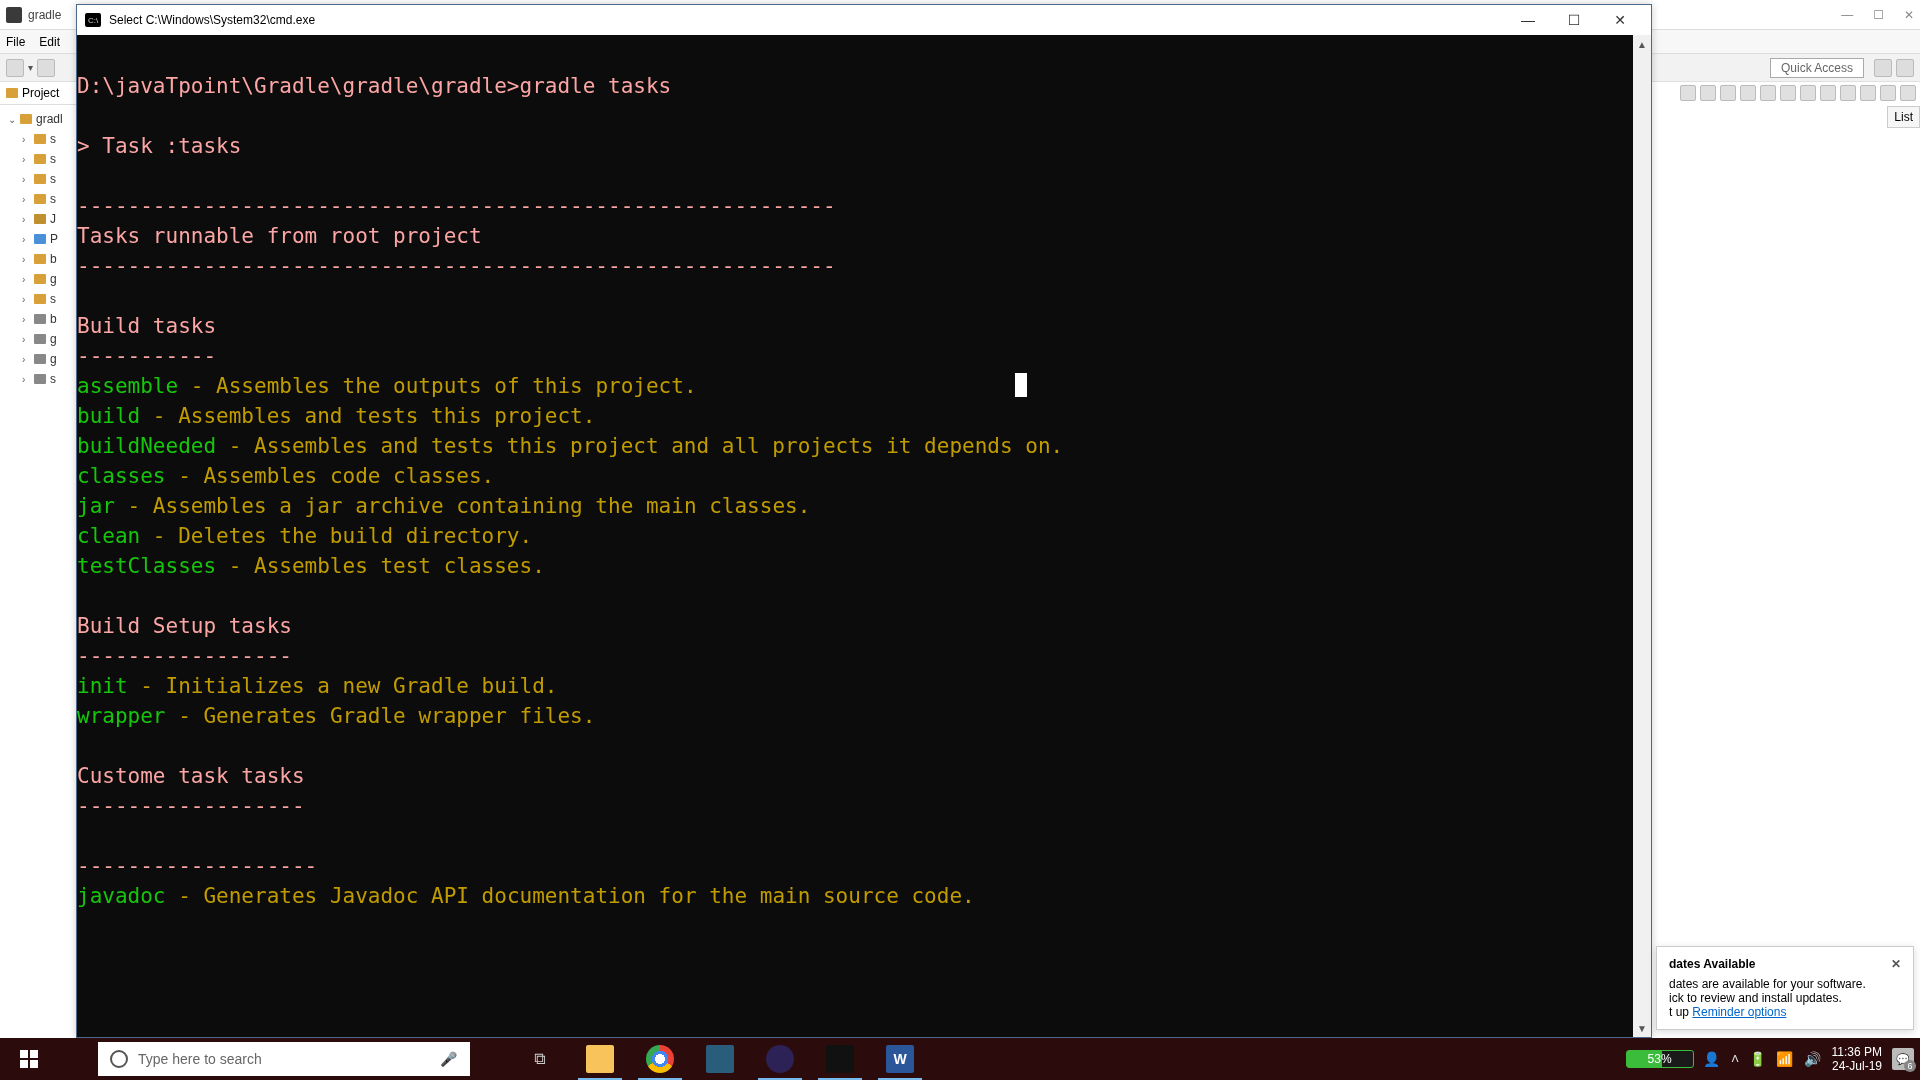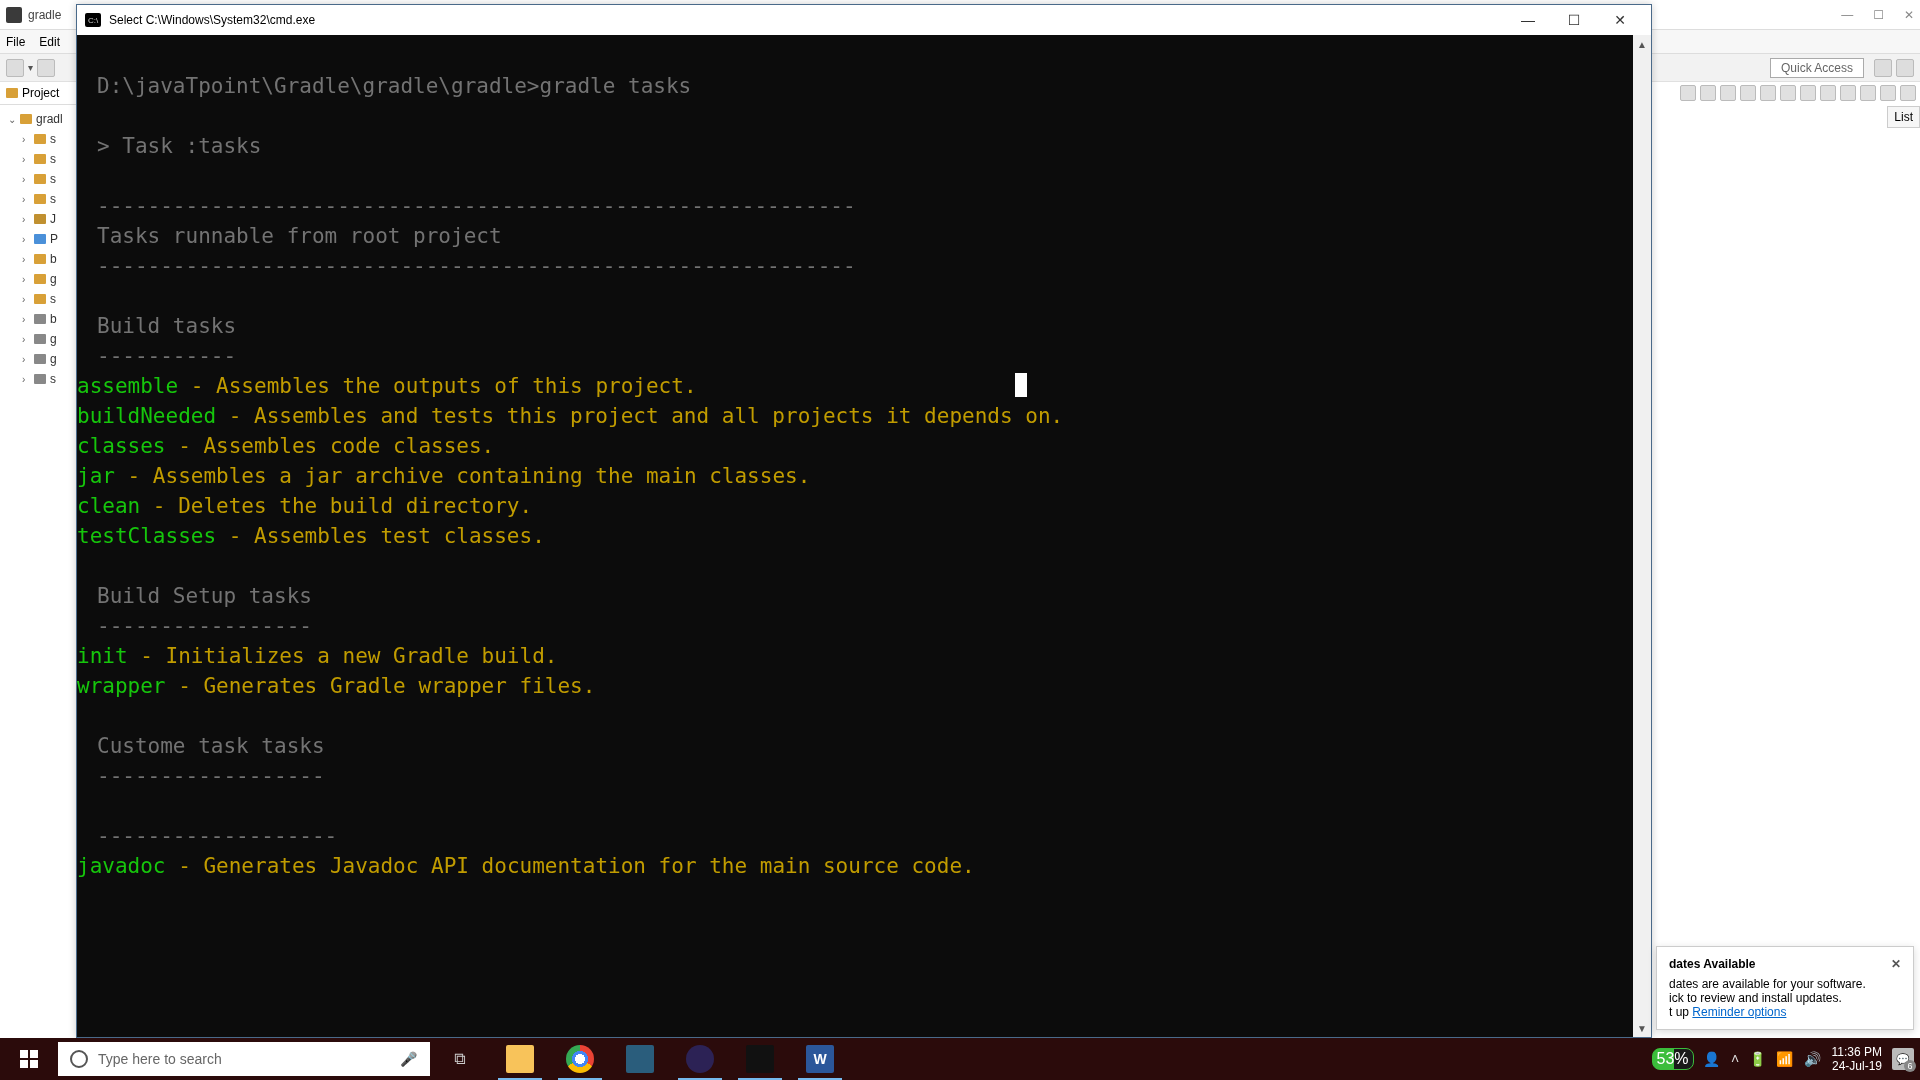--- a/index.html
+++ b/index.html
@@ -36,44 +36,44 @@
 .cmd-window { position:absolute; top:4px; left:76px; width:1576px; height:1034px; background:#fff; border:1px solid #4a6a8a; box-shadow:0 0 8px rgba(0,0,0,.2); display:flex; flex-direction:column; }
 .cmd-title { height:30px; background:#fff; display:flex; align-items:center; padding:0 8px; font-size:12px; }
 .cmd-title .cmd-icon { width:16px; height:14px; background:#000; border-radius:2px; margin-right:8px; display:flex; align-items:center; justify-content:center; color:#ccc; font-size:8px; }
 .cmd-title .win-controls { margin-left:auto; display:flex; }
 .cmd-title .win-btn { width:46px; height:30px; display:flex; align-items:center; justify-content:center; font-size:14px; color:#333; }
 .cmd-body { flex:1; background:#0c0c0c; padding:6px 0 0 0; font-family:Consolas,monospace; font-size:21px; line-height:30px; color:#cccccc; overflow:hidden; position:relative; }
 .cmd-scrollbar { position:absolute; right:0; top:30px; width:18px; height:calc(100% - 30px); background:#f0f0f0; }
 .cmd-scrollbar .up, .cmd-scrollbar .down { height:18px; display:flex; align-items:center; justify-content:center; font-size:10px; color:#555; background:#f0f0f0; }
 .cmd-scrollbar .down { position:absolute; bottom:0; width:100%; }
 .cmd-line { white-space:pre; padding-left:0; }
-.prompt { color:#737373;margin-left:20px; }
+.prompt { color:#fca5a5; }
 .task-green { color:#16c60c; }
 .task-yellow { color:#c19c00; }
 .cursor-block { position:absolute; left:938px; top:338px; width:12px; height:24px; background:#fff; }
 
 
 .updates { position:absolute; right:6px; bottom:50px; width:258px; background:#fff; border:1px solid #ccc; box-shadow:0 2px 8px rgba(0,0,0,.15); padding:10px 12px; font-size:12px; }
 .updates .upd-title { font-weight:600; margin-bottom:6px; display:flex; align-items:center; }
 .updates .upd-close { margin-left:auto; font-size:12px; color:#555; cursor:pointer; }
 .updates a { color:#0066cc; text-decoration:underline; }
 
 
-.taskbar { position:absolute; bottom:0; left:0; width:100%; height:42px; background:#2b0b0b; display:flex; align-items:center; color:#fff; }
+.taskbar { position:absolute; bottom:0; left:0; width:100%; height:42px; background:#2b0b0b; display:flex; align-items:center; color:#fff;gap:40px; }
 .start-btn { width:58px; height:100%; display:flex; align-items:center; justify-content:center; }
 .start-btn .win-logo { width:18px; height:18px; display:grid; grid-template-columns:8px 8px; grid-template-rows:8px 8px; gap:2px; }
 .start-btn .win-logo span { background:#fff; }
 .search-box { width:372px; height:34px; background:#fff; display:flex; align-items:center; padding:0 12px; gap:10px; font-size:14px; color:#666; }
 .search-box .cortana { width:18px; height:18px; border:2px solid #555; border-radius:50%; }
 .tb-icons { display:flex; height:100%; }
 .tb-item { width:60px; height:100%; display:flex; align-items:center; justify-content:center; position:relative; }
 .tb-item.running::after { content:""; position:absolute; bottom:0; left:8px; right:8px; height:2px; background:#76b9ed; }
 .tb-item .app-ico { width:28px; height:28px; border-radius:2px; }
 .tray { margin-left:auto; display:flex; align-items:center; gap:10px; padding-right:6px; font-size:12px; }
-.battery-pill { background:linear-gradient(90deg,#3bbd3b 53%,#1a1a1a 53%); border:1px solid #3bbd3b; border-radius:8px; padding:1px 4px; font-size:16px; color:#fff; }
+.battery-pill { background:linear-gradient(90deg,#3bbd3b 53%,#1a1a1a 53%); border:1px solid #3bbd3b; border-radius:3px; padding:1px 21px; font-size:12px; color:#fff; }
 .tray-time { text-align:right; line-height:1.2; font-size:12px; }
 .tray .sys-ico { font-size:14px; color:#ddd; }
 .notif { width:22px; height:22px; background:#bbb; border-radius:2px; position:relative; display:flex; align-items:center; justify-content:center; color:#2b0b0b; font-size:11px; }
 .notif .badge { position:absolute; bottom:-2px; right:-2px; background:#888; border-radius:50%; width:12px; height:12px; font-size:9px; display:flex; align-items:center; justify-content:center; color:#fff; }
 </style>
 </head>
 <body>
 
 <div class="eclipse">
   <div class="eclipse-title">
@@ -229,20 +229,21 @@
     <div class="cmd-line prompt">&gt; Task :tasks</div>
     <div class="cmd-line"> </div>
     <div class="cmd-line prompt">------------------------------------------------------------</div>
     <div class="cmd-line prompt">Tasks runnable from root project</div>
     <div class="cmd-line prompt">------------------------------------------------------------</div>
     <div class="cmd-line"> </div>
     <div class="cmd-line prompt">Build tasks</div>
     <div class="cmd-line prompt">-----------</div>
     <div id="build-tasks">
         <div class="cmd-line"><span class="task-green">assemble</span><span class="task-yellow"> - Assembles the outputs of this project.</span></div>
+        <div class="cmd-line"><span class="task-green">build</span><span class="task-yellow"> - Assembles and tests this project.</span></div>
         <div class="cmd-line"><span class="task-green">buildNeeded</span><span class="task-yellow"> - Assembles and tests this project and all projects it depends on.</span></div>
         <div class="cmd-line"><span class="task-green">classes</span><span class="task-yellow"> - Assembles code classes.</span></div>
         <div class="cmd-line"><span class="task-green">jar</span><span class="task-yellow"> - Assembles a jar archive containing the main classes.</span></div>
         <div class="cmd-line"><span class="task-green">clean</span><span class="task-yellow"> - Deletes the build directory.</span></div>
         <div class="cmd-line"><span class="task-green">testClasses</span><span class="task-yellow"> - Assembles test classes.</span></div>
       </div>
     <div class="cmd-line"> </div>
     <div class="cmd-line prompt">Build Setup tasks</div>
     <div class="cmd-line prompt">-----------------</div>
     <div id="setup-tasks">

